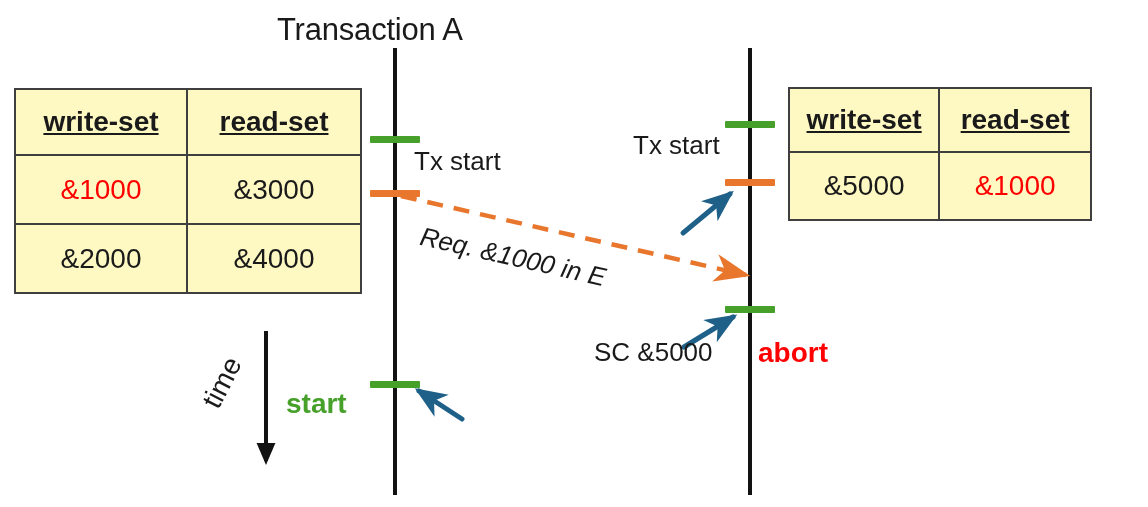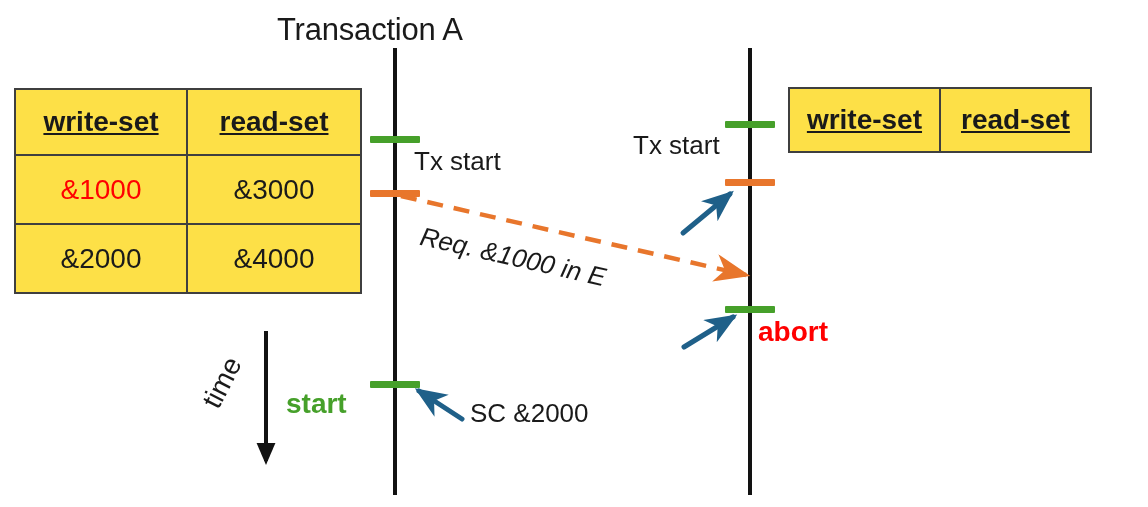--- a/index.html
+++ b/index.html
@@ -8,35 +8,35 @@
 
   .title{
     position:absolute;font-size:31px;color:#1a1a1a;white-space:nowrap;
     letter-spacing:-0.2px;
   }
 
   .lifeline{position:absolute;width:4px;background:#121212;}
 
   .tick{position:absolute;height:7px;border-radius:1px;}
 
-  .tbl{position:absolute;border-collapse:collapse;background:#fde047;}
+  .tbl{position:absolute;border-collapse:collapse;background:#fef9c3;}
   .tbl td{
     border:2px solid #3f3f3f;
     text-align:center;
     font-size:28px;
     color:#1a1a1a;
     padding:0;
     vertical-align:middle;
   }
   .tbl td.hdr{font-weight:bold;text-decoration:underline;}
   .tbl td.red{color:#ff0000;}
 
   .lbl{position:absolute;font-size:26px;color:#1a1a1a;white-space:nowrap;}
   .lbl.bold-green{font-weight:bold;color:#46a02a;font-size:28px;}
-  .lbl.bold-red{font-weight:bold;color:#ff0000;font-size:28px;}
+  .lbl.bold-red{font-weight:bold;color:#ff0000;font-size:28px;margin-top:21px;}
   .lbl.rot-dash{font-style:italic;transform-origin:0 0;}
   .lbl.rot-time{transform-origin:0 0;font-size:28px;}
 
   svg.overlay{position:absolute;left:0;top:0;width:1148px;height:507px;overflow:visible;}
 </style>
 </head>
 <body>
 
 <div id="stage">
 
@@ -69,20 +69,24 @@
     </tr>
   </tbody>
     </table>
 
   <table class="tbl" style="left:788px;top:87px;">
     <tbody>
         <tr>
       <td class="hdr" style="width:170px;height:62px;">write-set</td>
       <td class="hdr" style="width:172px;height:62px;">read-set</td>
     </tr>
+    <tr>
+      <td style="height:66px;">&amp;5000</td>
+      <td class="red" style="height:66px;">&amp;1000</td>
+    </tr>
   </tbody>
     </table>
 
   <svg class="overlay">
     <defs>
       <marker id="arrowOrange" markerWidth="9" markerHeight="9" refX="7" refY="3.1" orient="auto" markerUnits="strokeWidth">
         <path d="M0,0 L8,3.1 L0,6.2 L2.2,3.1 z" fill="#e8762c"></path>
       </marker>
       <marker id="arrowBlue" markerWidth="7" markerHeight="7" refX="5.4" refY="2.6" orient="auto" markerUnits="strokeWidth">
         <path d="M0,0 L6.4,2.6 L0,5.2 L1.8,2.6 z" fill="#1f6089"></path>
@@ -105,20 +109,20 @@
 
   <div class="lbl" style="left:414px;top:146px;">Tx start</div>
 
   <div class="lbl" style="left:633px;top:130px;">Tx start</div>
 
 
   <div class="lbl rot-dash" style="left:424px;top:221px;transform:rotate(12.8deg);">Req. &amp;1000 in E</div>
 
   <div class="lbl bold-red" style="left:758px;top:316px;">abort</div>
 
+  <div class="lbl" style="left:594px;top:337px;">SC &amp;5000</div>
 
   <div class="lbl bold-green" style="left:286px;top:388px;">start</div>
 
-  <div class="lbl" style="left:470px;top:398px;">SC &amp;2000</div>
 
   <div class="lbl rot-time" style="left:196px;top:399px;transform:rotate(-63deg);">time</div>
 
 </div>
 
 </body></html>

